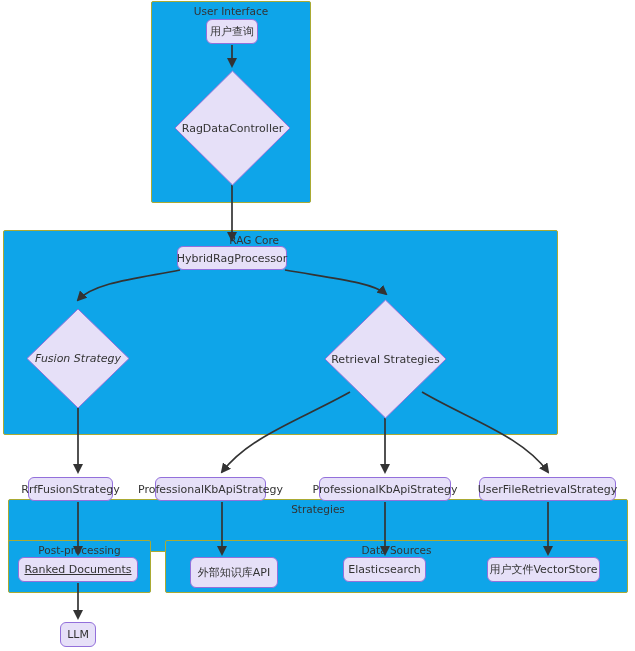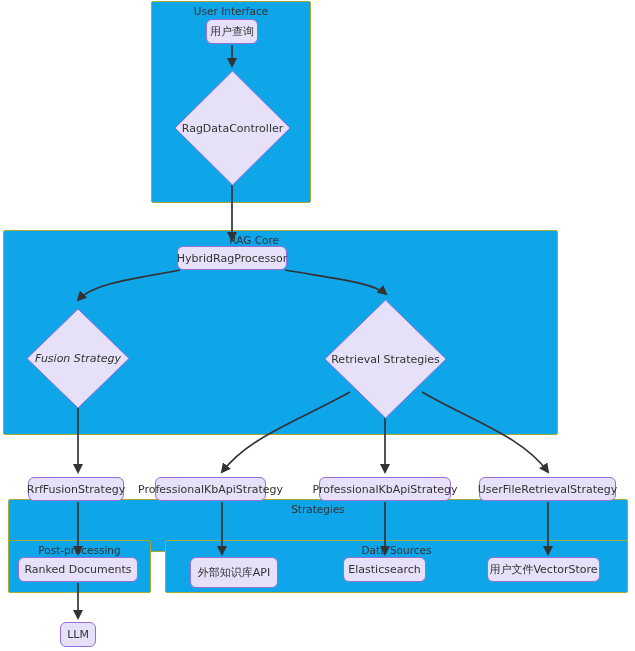--- a/index.html
+++ b/index.html
@@ -155,29 +155,29 @@
     <div class="diamond-label">Fusion Strategy</div>
   </div>
 
   <div class="diamond-wrap" style="left:324px; top:299px; width:123px; height:120px;">
     <svg width="123" height="120" viewBox="0 0 123 120" xmlns="http://www.w3.org/2000/svg">
       <polygon points="61.5,1 122,60 61.5,119 1,60" fill="#e6e0f8" stroke="#9370db" stroke-width="1"></polygon>
     </svg>
     <div class="diamond-label">Retrieval Strategies</div>
   </div>
 
-  <div class="node" style="left:28px; top:477px; width:96px; height:24px;">RrfFusionStrategy</div>
+  <div class="node" style="left:28px; top:477px; width:85px; height:24px;">RrfFusionStrategy</div>
 
   <div class="node" style="left:155px; top:477px; width:111px; height:24px;">ProfessionalKbApiStrategy</div>
 
   <div class="node" style="left:319px; top:477px; width:132px; height:24px;">ProfessionalKbApiStrategy</div>
 
   <div class="node" style="left:479px; top:477px; width:137px; height:24px;">UserFileRetrievalStrategy</div>
 
-  <div class="node" style="left:18px; top:557px; width:120px; height:25px;">Ranked Documents</div>
+  <div class="node" style="left:18px; top:557px; width:120px; height:25px;text-decoration:underline;">Ranked Documents</div>
 
   <div class="node" style="left:190px; top:557px; width:88px; height:31px;">外部知识库API</div>
 
   <div class="node" style="left:343px; top:557px; width:83px; height:25px;">Elasticsearch</div>
 
   <div class="node" style="left:487px; top:557px; width:113px; height:25px;">用户文件VectorStore</div>
 
   <div class="node" style="left:60px; top:622px; width:36px; height:25px;">LLM</div>
 
 </div>

